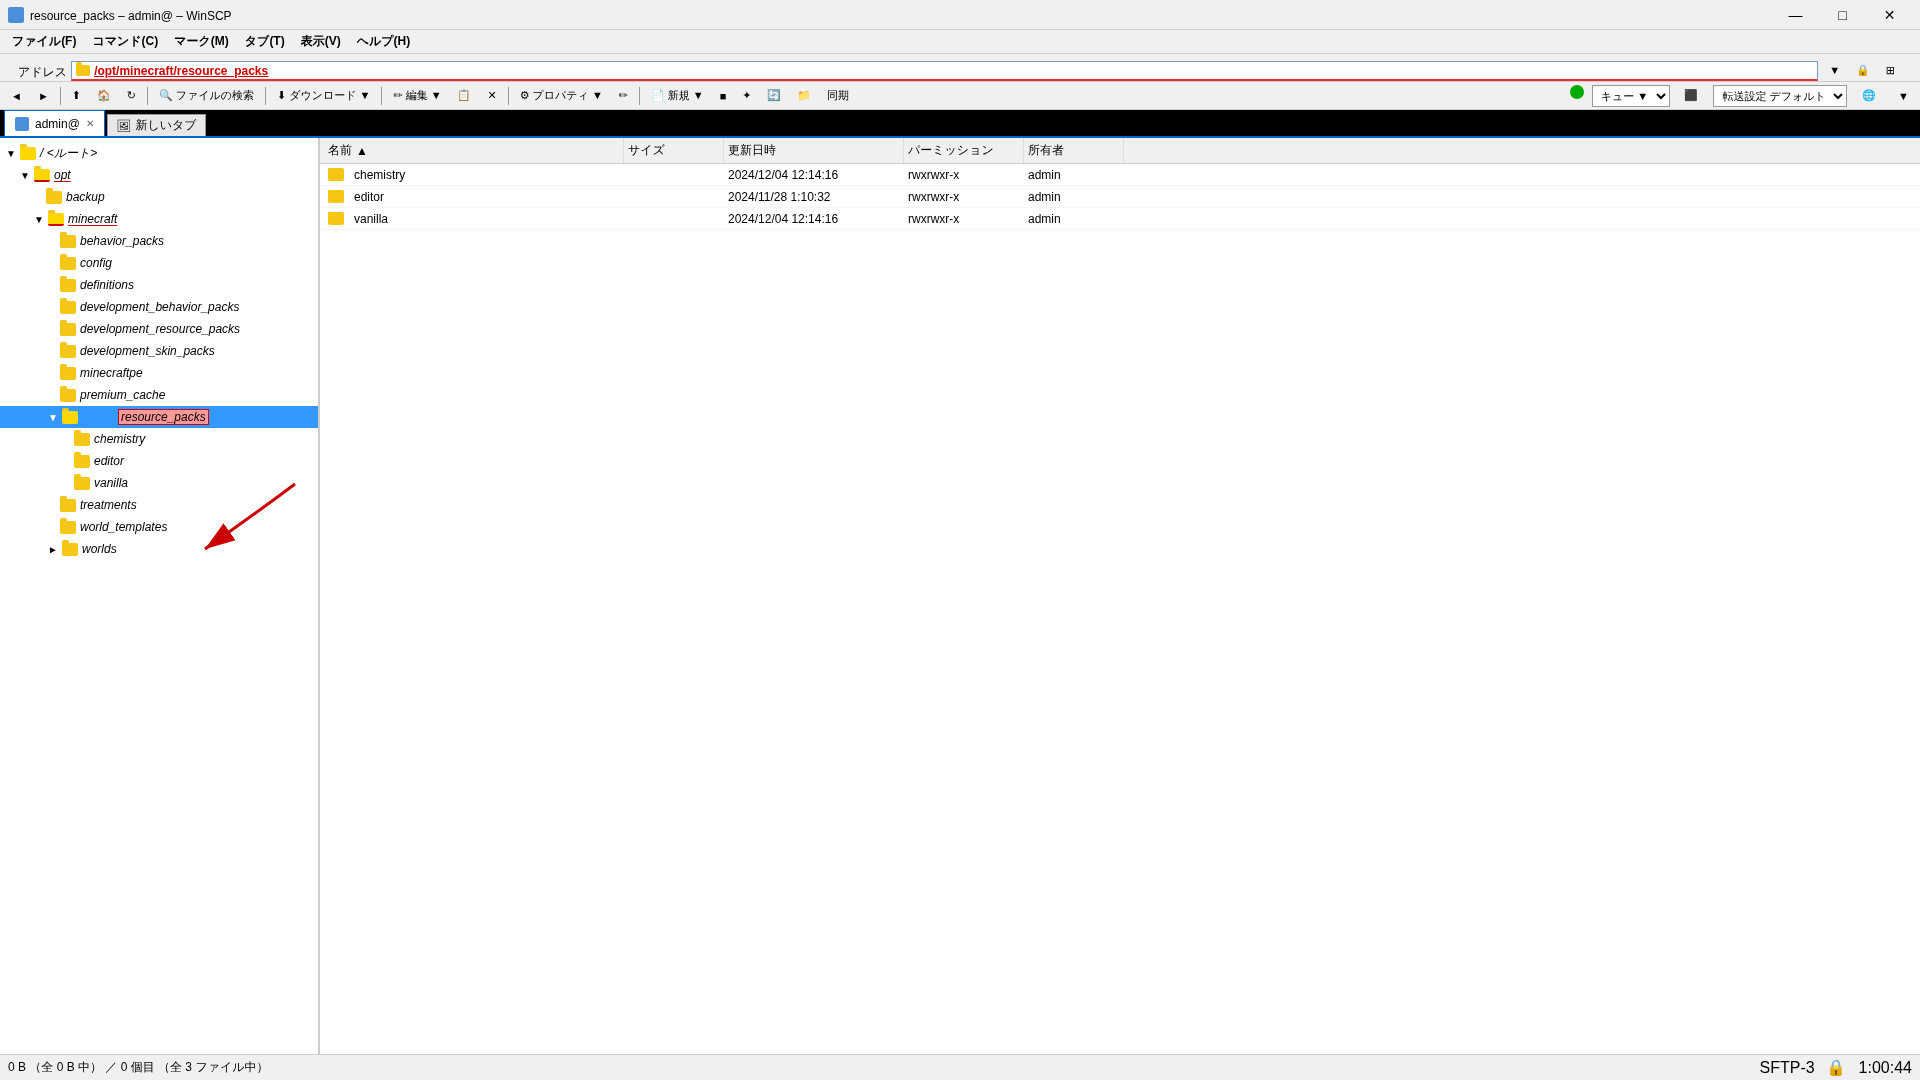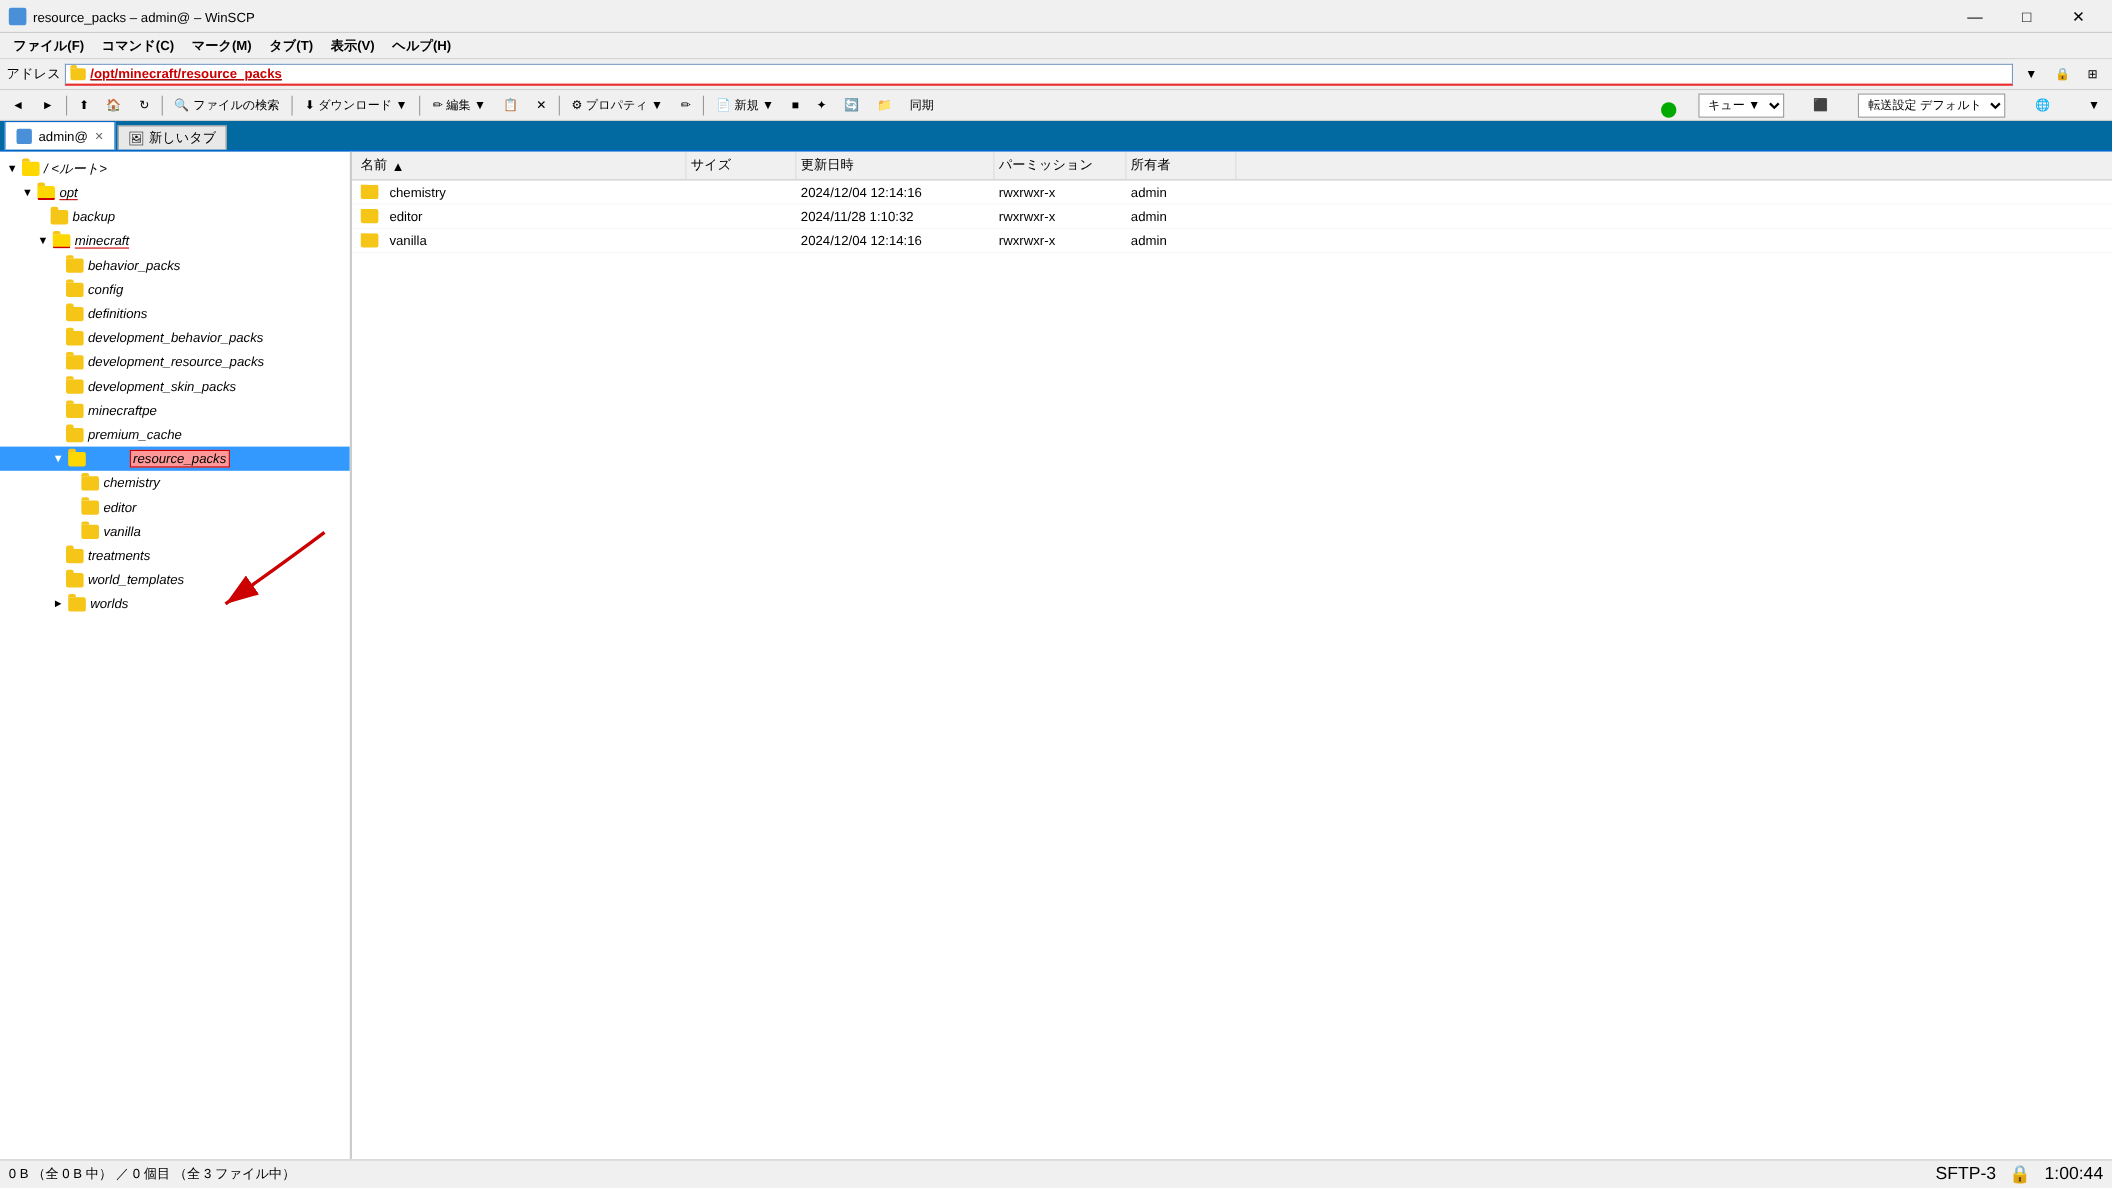--- a/index.html
+++ b/index.html
@@ -64,22 +64,22 @@
       cursor: pointer;
       font-size: 12px;
       font-weight: bold;
     }
 
     
     .address-bar {
       background: #f0f0f0;
       height: 28px;
       display: flex;
-      align-items: center;
-      padding: 0 6px;
+      align-items: flex-end;
+      padding: 0 18px;
       border-bottom: 1px solid #ccc;
       gap: 4px;
     }
     .address-label {
       font-size: 12px;
       color: #000;
       white-space: nowrap;
     }
     .address-path {
       background: white;
@@ -145,21 +145,21 @@
       height: 22px;
       padding: 0 4px;
       border: 1px solid #999;
       background: white;
       cursor: pointer;
       font-size: 11px;
     }
 
     
     .tab-bar {
-      background: #0369a1;
+      background: #000000;
       height: 28px;
       display: flex;
       align-items: flex-end;
       padding: 0 4px;
       border-bottom: 2px solid #0066cc;
       gap: 2px;
     }
     .tab {
       height: 24px;
       padding: 0 10px;
@@ -404,21 +404,21 @@
   <button class="toolbar-btn">⚙ プロパティ ▼</button>
   <button class="toolbar-btn">✏</button>
   <div class="toolbar-separator"></div>
   <button class="toolbar-btn">📄 新規 ▼</button>
   <button class="toolbar-btn">■</button>
   <button class="toolbar-btn">✦</button>
   <button class="toolbar-btn">🔄</button>
   <button class="toolbar-btn">📁</button>
   <button class="toolbar-btn">同期</button>
   <div style="flex:1"></div>
-  <div style="display:flex; align-items:flex-end; gap:20px;">
+  <div style="display:flex; align-items:flex-start; gap:8px;">
     <span style="width:14px;height:14px;background:#00aa00;border-radius:50%;display:inline-block;"></span>
     <select class="toolbar-dropdown">
       <option>キュー ▼</option>
     </select>
     <button class="toolbar-btn">⬛</button>
     <select class="toolbar-dropdown">
       <option>転送設定 デフォルト</option>
     </select>
     <button class="toolbar-btn">🌐</button>
     <button class="toolbar-btn">▼</button>

